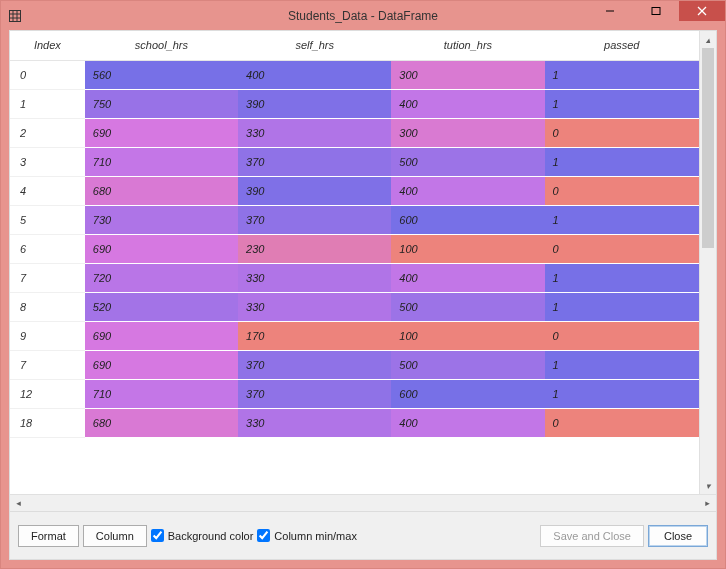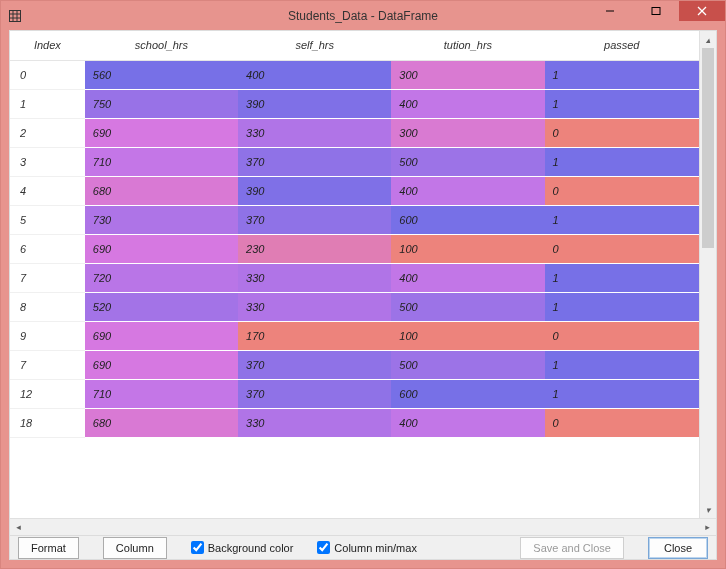--- a/index.html
+++ b/index.html
@@ -165,27 +165,27 @@
   align-items: center;
   justify-content: center;
   color: #606060;
   font-size: 9px;
 }
 .hscroll .track {
   flex: 1;
   position: relative;
 }
 .toolbar {
-  height: 24px;
+  height: 48px;
   background: #f0f0f0;
   border-top: 1px solid #dcdcdc;
   display: flex;
   align-items: center;
   padding: 0 8px;
-  gap: 24px;
+  gap: 4px;
 }
 .btn {
   height: 22px;
   padding: 0 12px;
   background: #fdfdfd;
   border: 1px solid #acacac;
   font-size: 11px;
   color: #222;
   display: inline-flex;
   align-items: center;

